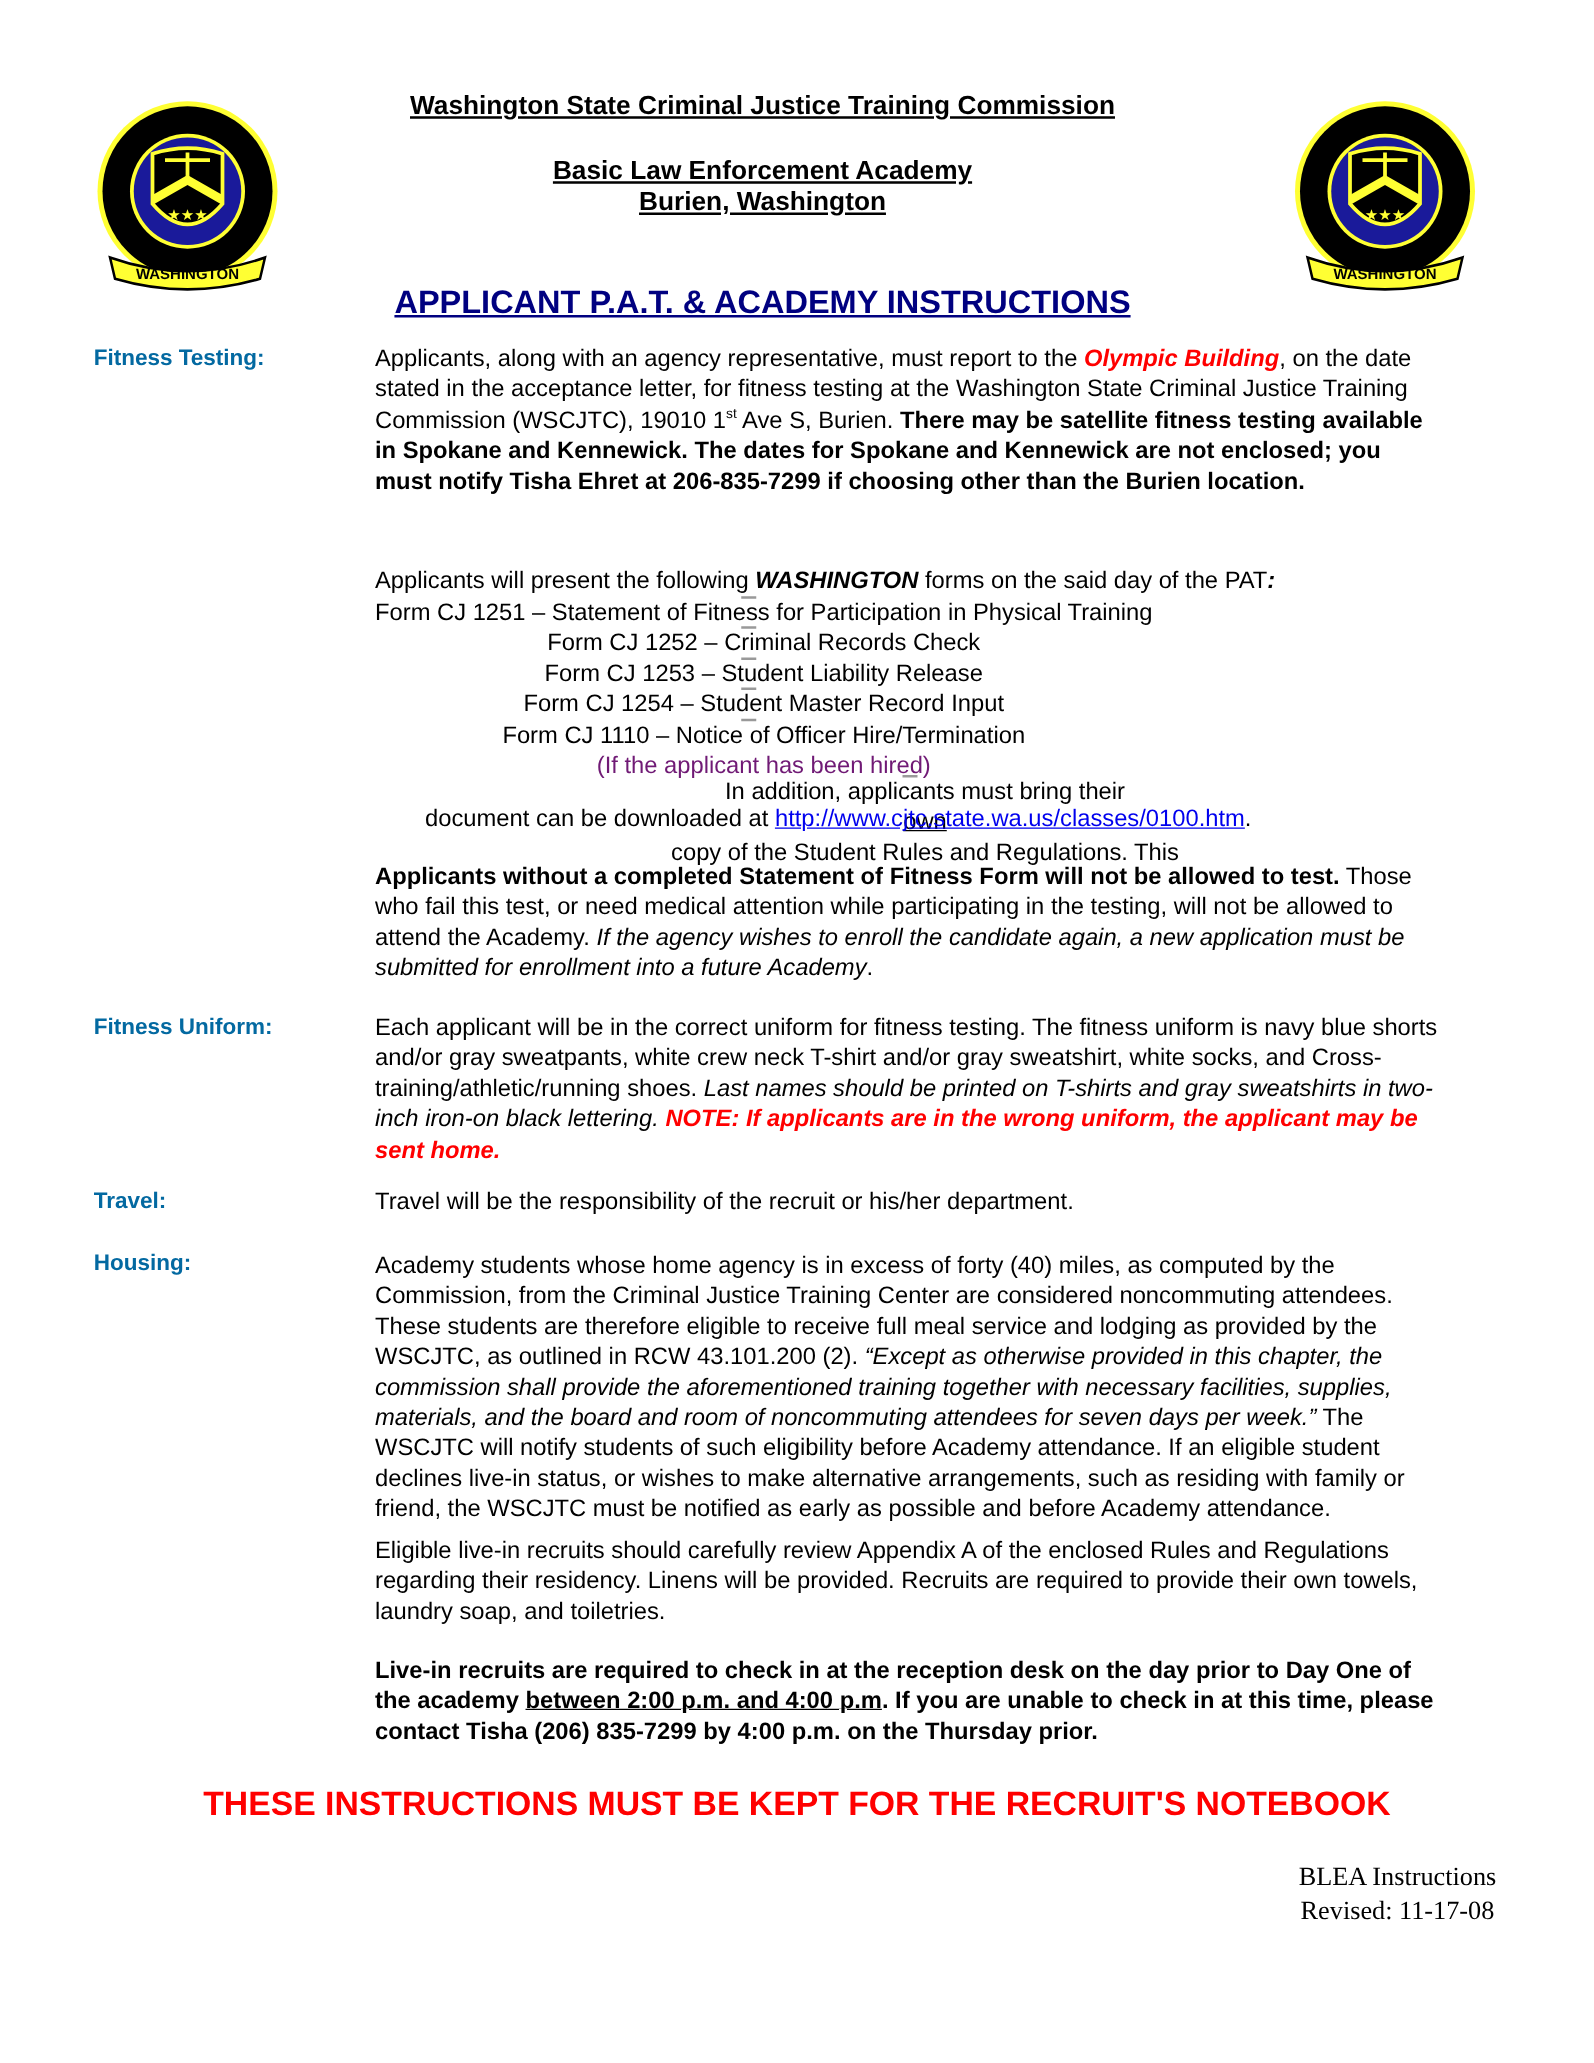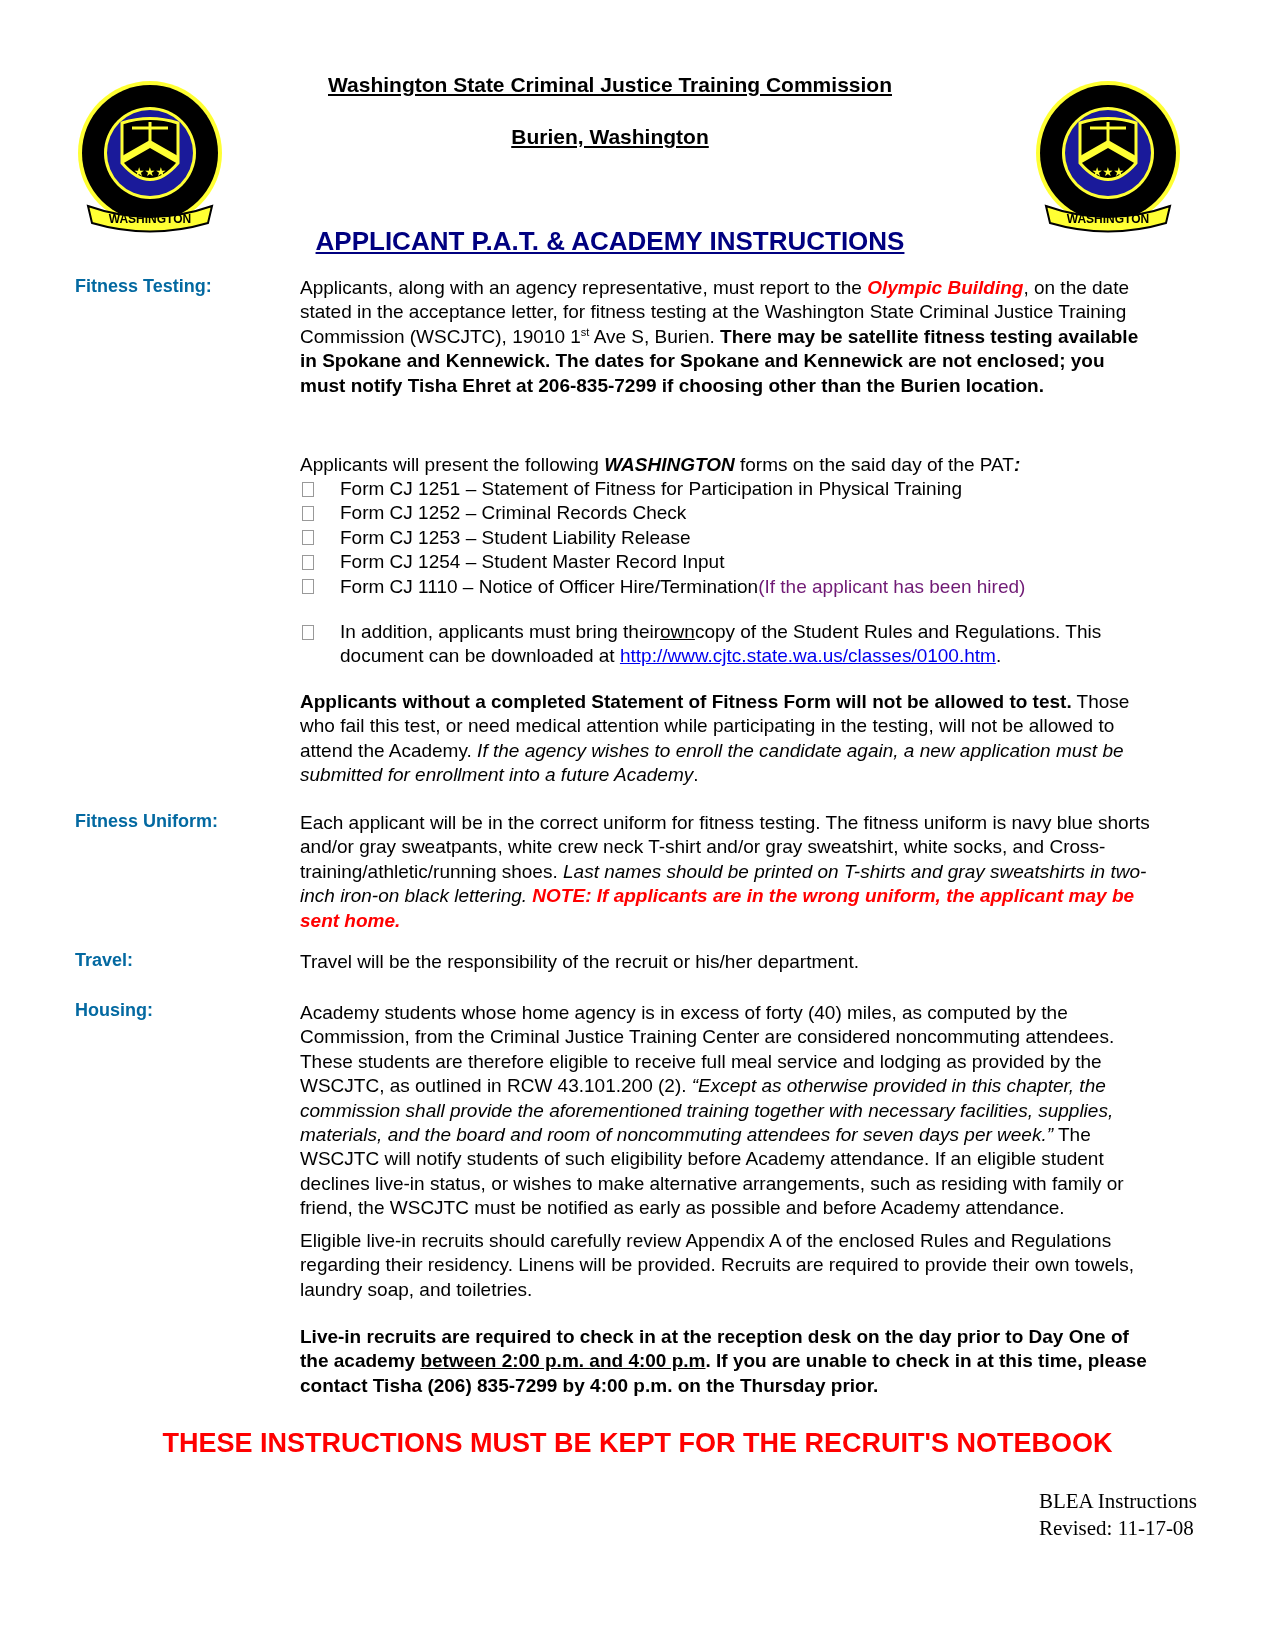--- a/index.html
+++ b/index.html
@@ -16,24 +16,24 @@
   .label { position: absolute; left: 75px; font-weight: bold; font-size: 18px; color: #0369a1; }
   .txt { position: absolute; left: 300px; width: 880px; font-size: 19px; line-height: 24.4px; }
   .b { font-weight: bold; }
   .i { font-style: italic; }
   .red { color: #ff0000; text-align: right; }
   .navy { color: #701a75; }
   .u { text-decoration: underline; }
   .link { color: #0000ee; text-decoration: underline; cursor: pointer; }
   sup { font-size: 11px; line-height: 0; }
   .list { position: absolute; left: 300px; font-size: 19px; line-height: 24.4px; }
-  .li { display: flex; align-items: center; height: 24.4px; }
+  .li { display: flex; align-items: center; height: 24.4px; flex-direction: column; }
   .box { display: inline-block; width: 10px; height: 13px; border: 1px solid #999; margin-right: 26px; margin-left: 2px; }
   .notice { position: absolute; left: 0; width: 1275px; top: 1499px; text-align: center; font-weight: bold; font-size: 27px; color: #ff0000; }
-  .footer { position: absolute; right: 78px; top: 1560px; text-align: left; font-family: "Liberation Serif", serif; font-size: 21px; line-height: 27px; }
+  .footer { position: absolute; right: 78px; top: 1560px; text-align: center; font-family: "Liberation Serif", serif; font-size: 21px; line-height: 27px; }
 </style>
 </head>
 <body>
 
 <div class="logo logo-left">
   <svg width="160" height="160" viewBox="0 0 160 160">
     <circle cx="80" cy="75" r="72" fill="#ffff33"></circle>
     <circle cx="80" cy="75" r="68" fill="#000"></circle>
     <circle cx="80" cy="75" r="46" fill="#ffff33"></circle>
     <circle cx="80" cy="75" r="43" fill="#1a1a9a"></circle>
@@ -57,20 +57,21 @@
     <line x1="80" y1="44" x2="80" y2="66" stroke="#ffff33" stroke-width="3"></line>
     <line x1="62" y1="50" x2="98" y2="50" stroke="#ffff33" stroke-width="3"></line>
     <text x="80" y="98" font-size="12" fill="#ffff33" text-anchor="middle" font-family="DejaVu Sans, sans-serif">★★★</text>
     <path d="M18 128 Q80 150 142 128 L138 145 Q80 162 22 145 Z" fill="#ffff33" stroke="#000" stroke-width="2"></path>
     <text x="80" y="145" font-size="12" font-weight="bold" text-anchor="middle" font-family="Liberation Sans, sans-serif" fill="#000">WASHINGTON</text>
   </svg>
 </div>
 
 <div class="hdr hdr1">Washington State Criminal Justice Training Commission</div>
 <div class="hdr hdr2">
+  <div>Basic Law Enforcement Academy</div>
   <div>Burien, Washington</div>
 </div>
 <div class="title">APPLICANT P.A.T. &amp; ACADEMY INSTRUCTIONS</div>
 
 <div class="label" style="top:276px">Fitness Testing:</div>
 <div class="txt" style="top:276px; width:840px">
   <span>Applicants, along with an agency representative, must report to the </span><span class="b i red">Olympic Building</span><span>, on the date stated in the acceptance letter, for fitness testing at the Washington State Criminal Justice Training Commission (WSCJTC), 19010 1</span><sup>st</sup><span> Ave S, Burien. </span><span class="b">There may be satellite fitness testing available in Spokane and Kennewick. The dates for Spokane and Kennewick are not enclosed; you must notify Tisha Ehret at 206-835-7299 if choosing other than the Burien location.</span>
 </div>
 
 <div class="txt" style="top:453px">

